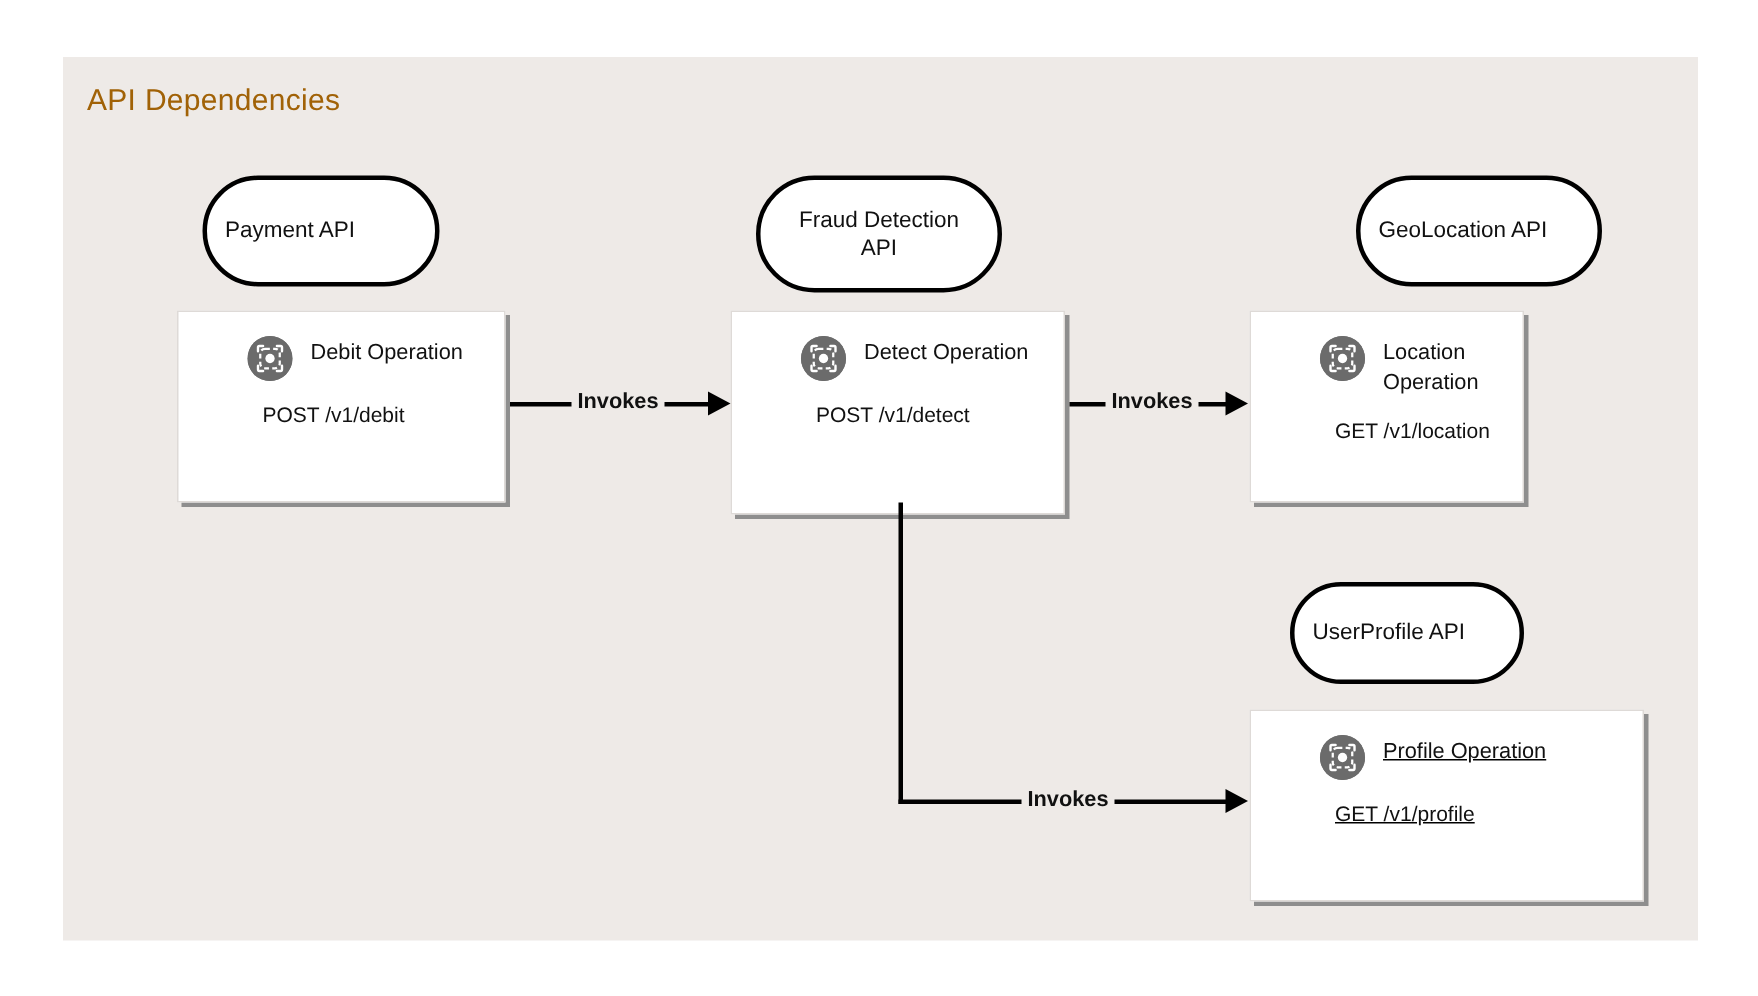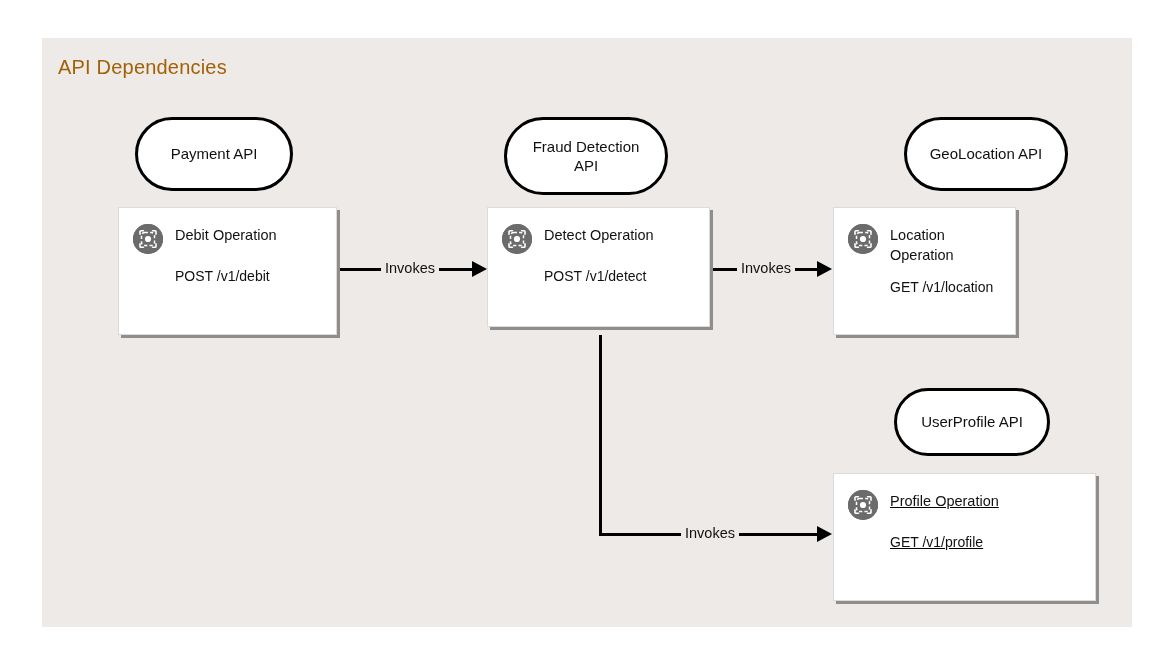--- a/index.html
+++ b/index.html
@@ -39,40 +39,41 @@
 
   
   .api-pill {
     position: absolute;
     background: #ffffff;
     border: 3px solid #000000;
     border-radius: 80px;
     box-sizing: border-box;
     display: flex;
     align-items: center;
-    justify-content: center;
+    justify-content: flex-start;
     text-align: center;
     font-size: 15px;
     color: #111111;
     line-height: 1.28;
     padding: 0 12px;
   }
 
   
   .op-card {
     position: absolute;
     background: #ffffff;
     border: 1px solid #dedad7;
     box-sizing: border-box;
     box-shadow: 3px 3px 0 0 #8e8e8e;
   }
   .op-head {
     display: flex;
     align-items: flex-start;
     padding: 16px 14px 0 14px;
+    margin-left: 32px;
   }
   .op-icon {
     width: 30px;
     height: 30px;
     border-radius: 50%;
     background: #6b6b6b;
     flex: 0 0 auto;
     margin-right: 12px;
     position: relative;
   }
@@ -106,20 +107,21 @@
     border-left: 15px solid #000000;
   }
   .edge-label {
     position: absolute;
     background: #EEEAE7;
     font-size: 14.5px;
     color: #111111;
     padding: 0 4px;
     white-space: nowrap;
     line-height: 1;
+    font-weight: bold;
   }
 </style>
 </head>
 <body>
 
 <div id="canvas">
 
   <div class="panel"></div>
 
   <div class="panel-title">API Dependencies</div>
@@ -129,21 +131,21 @@
   </div>
 
   <div class="api-pill" style="left:504px; top:117px; width:164px; height:78px;">
     <span>Fraud Detection API</span>
   </div>
 
   <div class="api-pill" style="left:904px; top:117px; width:164px; height:74px;">
     <span>GeoLocation API</span>
   </div>
 
-  <div class="api-pill" style="left:894px; top:388px; width:156px; height:68px;">
+  <div class="api-pill" style="left:860px; top:388px; width:156px; height:68px;">
     <span>UserProfile API</span>
   </div>
 
   <div class="op-card" style="left:118px; top:207px; width:219px; height:128px;">
     <div class="op-head">
       <div class="op-icon">
         <svg width="30" height="30" viewBox="0 0 30 30" aria-hidden="true">
           <circle cx="15" cy="15" r="15" fill="#6b6b6b"></circle>
           <rect x="8.5" y="8.5" width="13" height="13" rx="3.2" ry="3.2" fill="none" stroke="#ffffff" stroke-width="1.5" stroke-dasharray="3.2 2.2"></rect>
           <path d="M7 10.2 V7.6 a0.9 0.9 0 0 1 0.9 -0.9 H10.4" fill="none" stroke="#ffffff" stroke-width="1.6" stroke-linecap="round"></path>
@@ -151,21 +153,21 @@
           <path d="M23 19.8 V22.4 a0.9 0.9 0 0 1 -0.9 0.9 H19.6" fill="none" stroke="#ffffff" stroke-width="1.6" stroke-linecap="round"></path>
           <path d="M10.4 23.3 H7.9 a0.9 0.9 0 0 1 -0.9 -0.9 V19.8" fill="none" stroke="#ffffff" stroke-width="1.6" stroke-linecap="round"></path>
           <circle cx="15" cy="15" r="3.1" fill="#ffffff"></circle>
         </svg>
       </div>
       <div class="op-name">Debit Operation</div>
     </div>
     <div class="op-path">POST /v1/debit</div>
   </div>
 
-  <div class="op-card" style="left:487px; top:207px; width:223px; height:120px;">
+  <div class="op-card" style="left:487px; top:207px; width:223px; height:136px;">
     <div class="op-head">
       <div class="op-icon">
         <svg width="30" height="30" viewBox="0 0 30 30" aria-hidden="true">
           <circle cx="15" cy="15" r="15" fill="#6b6b6b"></circle>
           <rect x="8.5" y="8.5" width="13" height="13" rx="3.2" ry="3.2" fill="none" stroke="#ffffff" stroke-width="1.5" stroke-dasharray="3.2 2.2"></rect>
           <path d="M7 10.2 V7.6 a0.9 0.9 0 0 1 0.9 -0.9 H10.4" fill="none" stroke="#ffffff" stroke-width="1.6" stroke-linecap="round"></path>
           <path d="M19.6 6.7 H22.1 a0.9 0.9 0 0 1 0.9 0.9 V10.2" fill="none" stroke="#ffffff" stroke-width="1.6" stroke-linecap="round"></path>
           <path d="M23 19.8 V22.4 a0.9 0.9 0 0 1 -0.9 0.9 H19.6" fill="none" stroke="#ffffff" stroke-width="1.6" stroke-linecap="round"></path>
           <path d="M10.4 23.3 H7.9 a0.9 0.9 0 0 1 -0.9 -0.9 V19.8" fill="none" stroke="#ffffff" stroke-width="1.6" stroke-linecap="round"></path>
           <circle cx="15" cy="15" r="3.1" fill="#ffffff"></circle>

